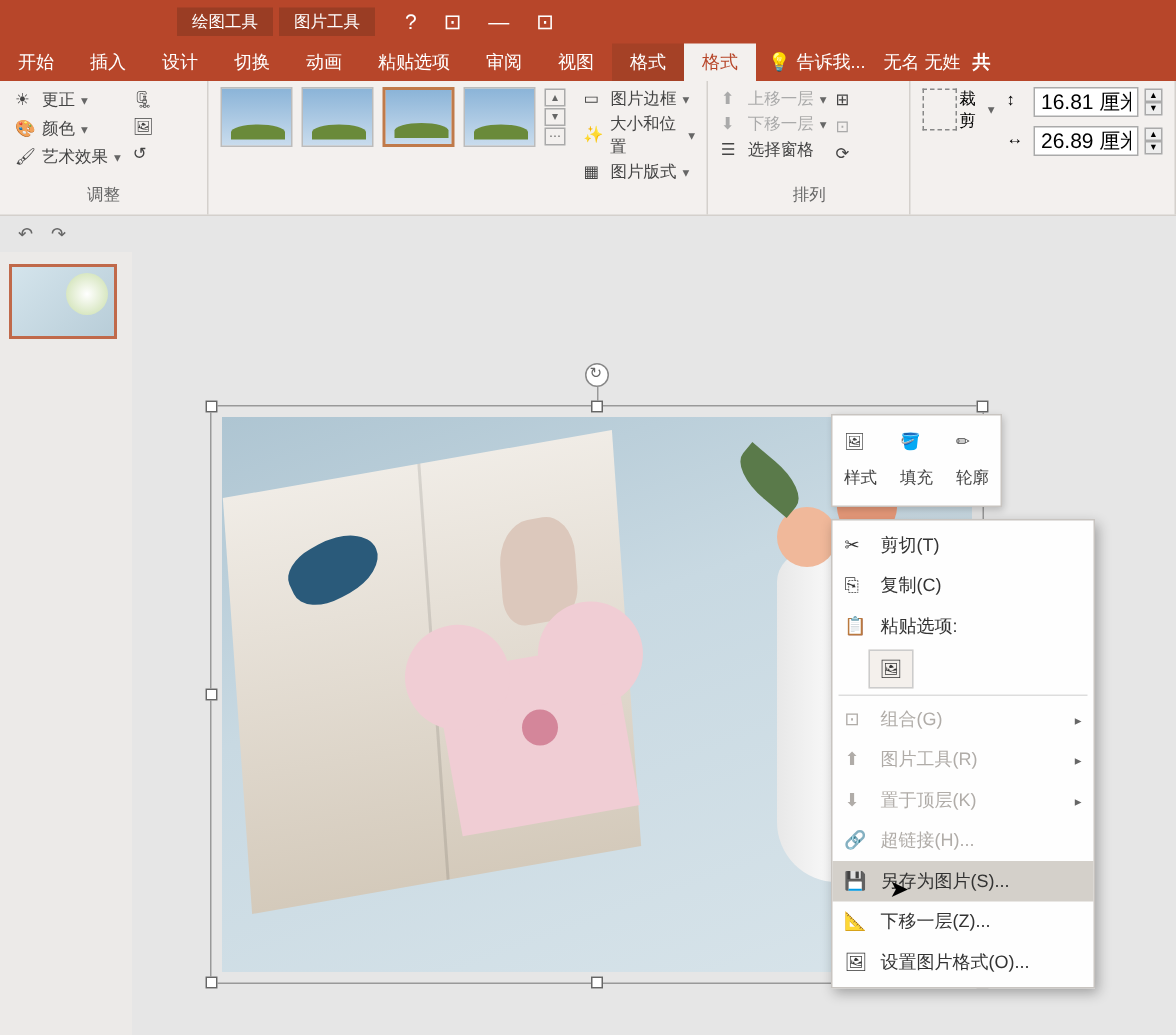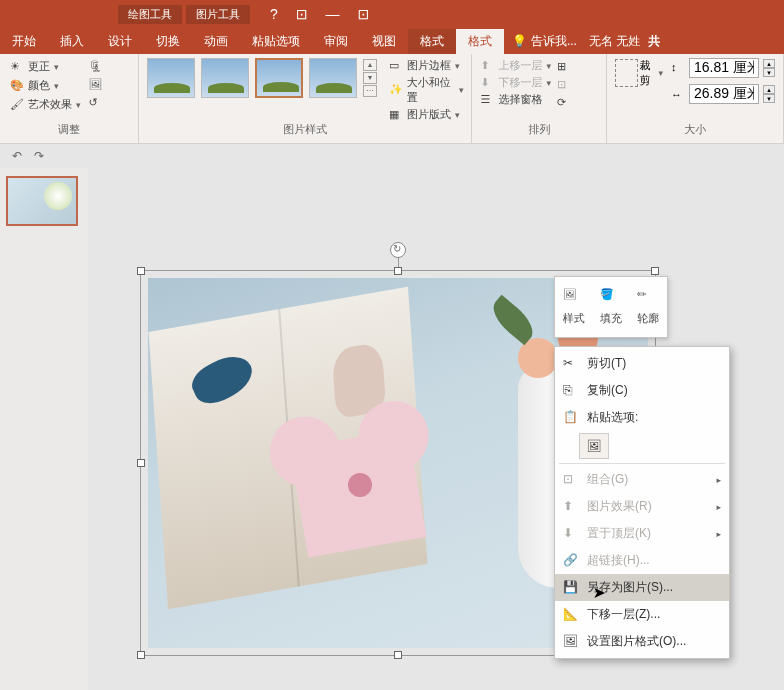--- a/index.html
+++ b/index.html
@@ -191,21 +191,20 @@
             <span>大小和位置</span>
             <span class="dd">▾</span>
           </div>
         <div class="row">
             <span class="small-icon">▦</span>
             <span>图片版式</span>
             <span class="dd">▾</span>
           </div>
       </div>
     </div>
-    <div class="group-label">图片样式</div>
   </div>
 
   <div class="group" style="width:136px">
     <div class="group-body">
       <div class="arrange-col">
         <div class="row dim">
             <span class="small-icon">⬆</span>
             <span>上移一层</span>
             <span class="dd">▾</span>
           </div>
@@ -247,21 +246,20 @@
         <div class="dim-row">
           <span class="small-icon">↔</span>
           <input value="26.89 厘米" style="">
           <div class="spinner">
               <div>▴</div>
               <div>▾</div>
             </div>
         </div>
       </div>
     </div>
-    <div class="group-label">大小</div>
   </div>
 </div>
 
 <div class="qat">
   <span>↶</span>
   <span>↷</span>
 </div>
 
 <div class="workspace">
   <div class="slide-panel">
@@ -331,21 +329,21 @@
           <span>🖼</span>
         </div>
       <div class="sep"></div>
       <div class="item disabled">
           <span class="ic">⊡</span>
           <span>组合(G)</span>
           <span class="arrow">▸</span>
         </div>
       <div class="item disabled">
           <span class="ic">⬆</span>
-          <span>图片效果(R)</span>
+          <span>图片工具(R)</span>
           <span class="arrow">▸</span>
         </div>
       <div class="item disabled">
           <span class="ic">⬇</span>
           <span>置于顶层(K)</span>
           <span class="arrow">▸</span>
         </div>
       <div class="item disabled">
           <span class="ic">🔗</span>
           <span>超链接(H)...</span>

